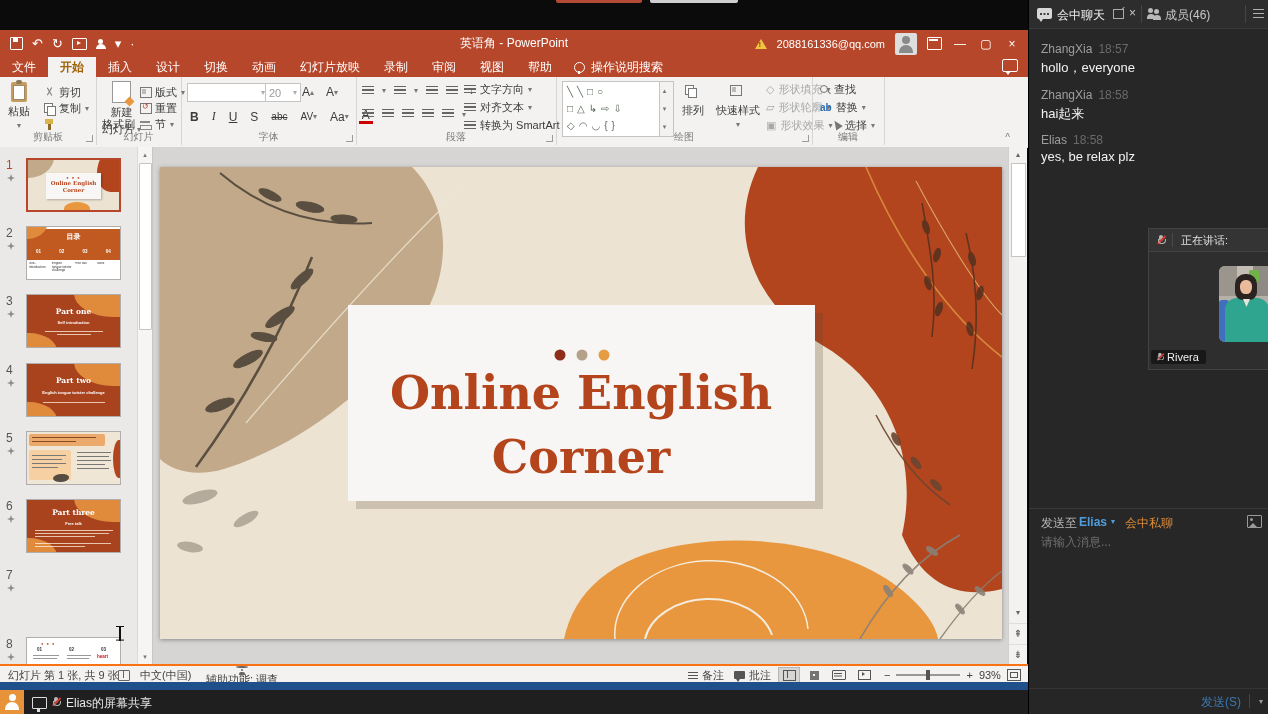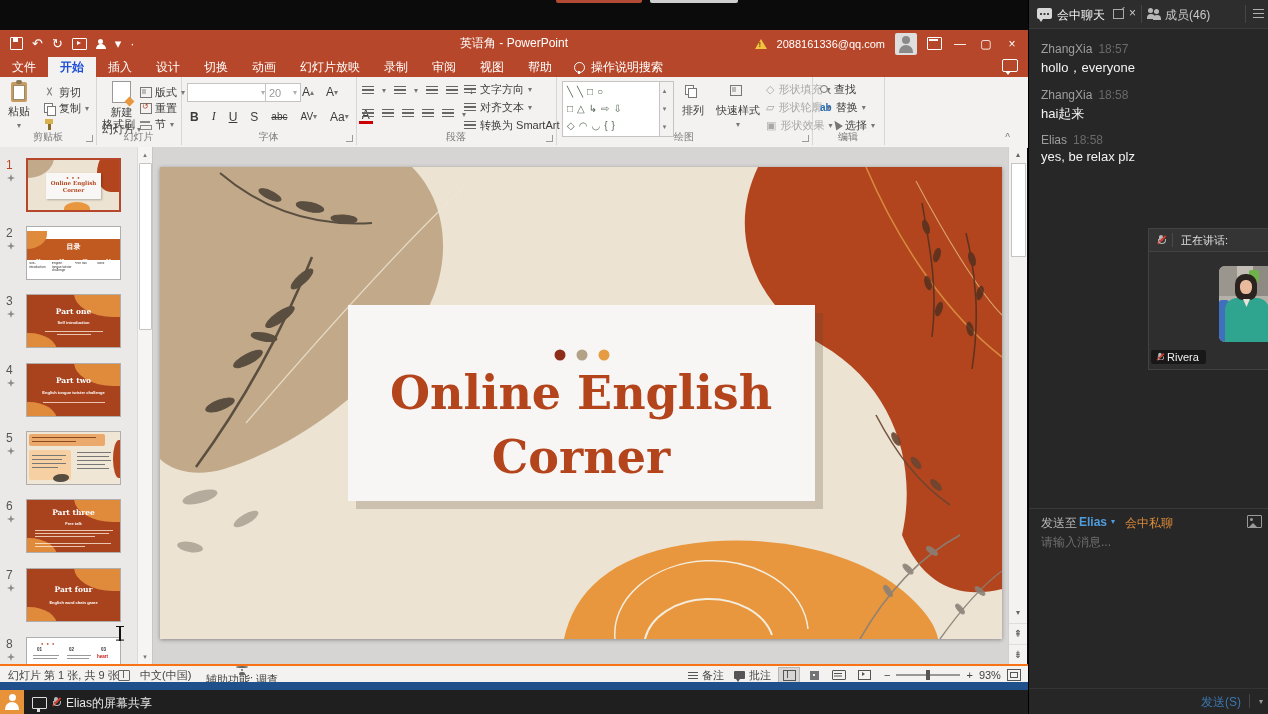--- a/index.html
+++ b/index.html
@@ -28,21 +28,21 @@
   .acct{font-size:11px;color:#fff;}
   .avatarbox{width:22px;height:22px;background:#dedede;border-radius:2px;position:relative;}
   .avatarbox:before{content:"";position:absolute;left:7px;top:3px;width:8px;height:8px;border-radius:50%;background:#8a8a8a;}
   .avatarbox:after{content:"";position:absolute;left:4px;top:12px;width:14px;height:8px;border-radius:7px 7px 0 0;background:#8a8a8a;}
   .ribicon{width:13px;height:11px;border:1.2px solid #fff;border-radius:1px;position:relative;}
   .ribicon:before{content:"";position:absolute;left:1px;top:1px;width:9px;height:2px;background:#fff;}
   .wbtn{font-size:12px;color:#fff;width:16px;text-align:center;}
   
   .tabrow{left:0;top:57px;width:1028px;height:20px;background:#b7472a;display:flex;align-items:stretch;font-size:12px;color:#fff;}
   .rtab{padding:0 12px;display:flex;align-items:center;}
-  .rtab.active{background:#f3f2f1;color:#1d4ed8;font-weight:bold;}
+  .rtab.active{background:#f3f2f1;color:#a16207;font-weight:bold;}
   .searchtab{display:flex;align-items:center;gap:6px;padding:0 10px;}
   .bulb{width:9px;height:9px;border:1.2px solid #fff;border-radius:50%;position:relative;}
   .bulb:after{content:"";position:absolute;left:2.5px;top:8px;width:2px;height:3px;background:#fff;}
   .cmtic{position:absolute;right:10px;top:2px;width:14px;height:11px;border:1.3px solid #fff;border-radius:2px;}
   .cmtic:after{content:"";position:absolute;left:2px;bottom:-4px;border-left:3px solid transparent;border-right:3px solid transparent;border-top:4px solid #fff;}
   
   .ribbon{left:0;top:77px;width:1028px;height:70px;background:#f3f2f1;border-bottom:1px solid #d2d0ce;color:#444;}
   .rgroup{position:absolute;top:0;height:68px;border-right:1px solid #d8d6d4;}
   .glabel{position:absolute;bottom:1px;left:0;right:0;text-align:center;font-size:10px;color:#7a7a7a;}
   .launch{position:absolute;right:3px;bottom:3px;width:6px;height:6px;border-right:1.2px solid #9a9a9a;border-bottom:1.2px solid #9a9a9a;}
@@ -88,21 +88,21 @@
   .tstar{position:absolute;left:7px;}
   .vscroll{position:absolute;right:0;top:0;width:14px;height:100%;background:#f6f5f4;border-left:1px solid #dcdad8;}
   .varrow{position:absolute;left:0;width:14px;height:15px;font-size:7px;color:#777;text-align:center;line-height:15px;}
   .vthumb{position:absolute;left:1px;width:11px;background:#fff;border:1px solid #c6c4c2;border-radius:1px;}
   
   .m-cream{background:#ece3d3;}
   .blob{position:absolute;}
   .mcard{position:absolute;left:18px;top:13px;width:55px;height:26px;background:#f8f7f5;box-shadow:1px 1px 2px rgba(0,0,0,.25);text-align:center;}
   .mcard .dots{font-size:4px;letter-spacing:1px;color:#b5451f;line-height:5px;margin-top:2px;}
   .mcard .l{font-family:"DejaVu Serif",serif;font-weight:bold;color:#b5451f;font-size:5.5px;line-height:6.5px;}
-  .m-toc-top{position:absolute;left:0;top:12px;right:0;height:35px;background:#c05a20;}
+  .m-toc-top{position:absolute;left:0;top:2px;right:0;height:35px;background:#c05a20;}
   .m-toc-title{position:absolute;top:3px;left:0;right:0;text-align:center;color:#fff;font-family:"DejaVu Serif",serif;font-weight:bold;font-size:7px;}
   .m-toc-nums{position:absolute;top:20px;left:0;right:0;display:flex;}
   .m-toc-nums span{flex:1;text-align:center;color:#fff;font-size:4.5px;font-weight:bold;}
   .m-toc-bot{position:absolute;left:0;top:33px;right:0;bottom:0;background:#fff;display:flex;gap:2px;padding:2px 2px 0 2px;}
   .m-toc-bot span{flex:1;font-size:3.2px;line-height:3.6px;color:#333;overflow:hidden;}
   .m-part{background:#a8431e;}
   .m-part .ob1{position:absolute;right:-10px;top:-12px;width:56px;height:34px;background:#e08a3c;border-radius:0 0 0 70%;}
   .m-part .ob2{position:absolute;left:-10px;bottom:-12px;width:40px;height:26px;background:#e08a3c;border-radius:0 70% 0 0;}
   .m-part .pt{position:absolute;left:0;right:0;text-align:center;color:#fff;font-family:"DejaVu Serif",serif;font-weight:bold;font-size:7.5px;}
   .m-part .ps{position:absolute;left:0;right:0;text-align:center;color:#fff;font-weight:bold;font-size:4px;}
@@ -549,26 +549,20 @@
         <div class="ob2"></div>
       <div class="pt" style="top:8px;">Part three</div>
       <div class="ps" style="top:21px;">Free talk</div>
       <div class="bar" style="left:8px;top:30px;width:78px;"></div>
       <div class="bar" style="left:8px;top:33px;width:74px;"></div>
       <div class="bar" style="left:8px;top:36px;width:60px;"></div>
       <div class="bar" style="left:8px;top:43px;width:76px;"></div>
       <div class="bar" style="left:8px;top:46px;width:50px;"></div>
     </div>
 
-    <div class="thumb m-part" style="top:421px;">
-      <div class="ob1"></div>
-        <div class="ob2"></div>
-      <div class="pt" style="top:16px;">Part four</div>
-      <div class="ps" style="top:31px;">English word chain game</div>
-    </div>
 
     <div class="thumb" style="top:490px;background:#fff;">
       <div style="position:absolute;left:14px;top:3px;font-size:4px;color:#b5451f;letter-spacing:1px;">● ● ●</div>
       <div style="position:absolute;left:10px;top:9px;font-size:4.5px;font-weight:bold;color:#333;">01</div>
       <div style="position:absolute;left:42px;top:9px;font-size:4.5px;font-weight:bold;color:#333;">02</div>
       <div style="position:absolute;left:74px;top:9px;font-size:4.5px;font-weight:bold;color:#333;">03</div>
       <div style="position:absolute;left:70px;top:16px;font-size:4.5px;font-weight:bold;color:#c4201a;">heart</div>
       <div class="dbar" style="left:6px;top:17px;width:26px;background:#999;"></div>
       <div class="dbar" style="left:6px;top:20px;width:24px;background:#999;"></div>
       <div class="dbar" style="left:40px;top:17px;width:24px;background:#999;"></div>

